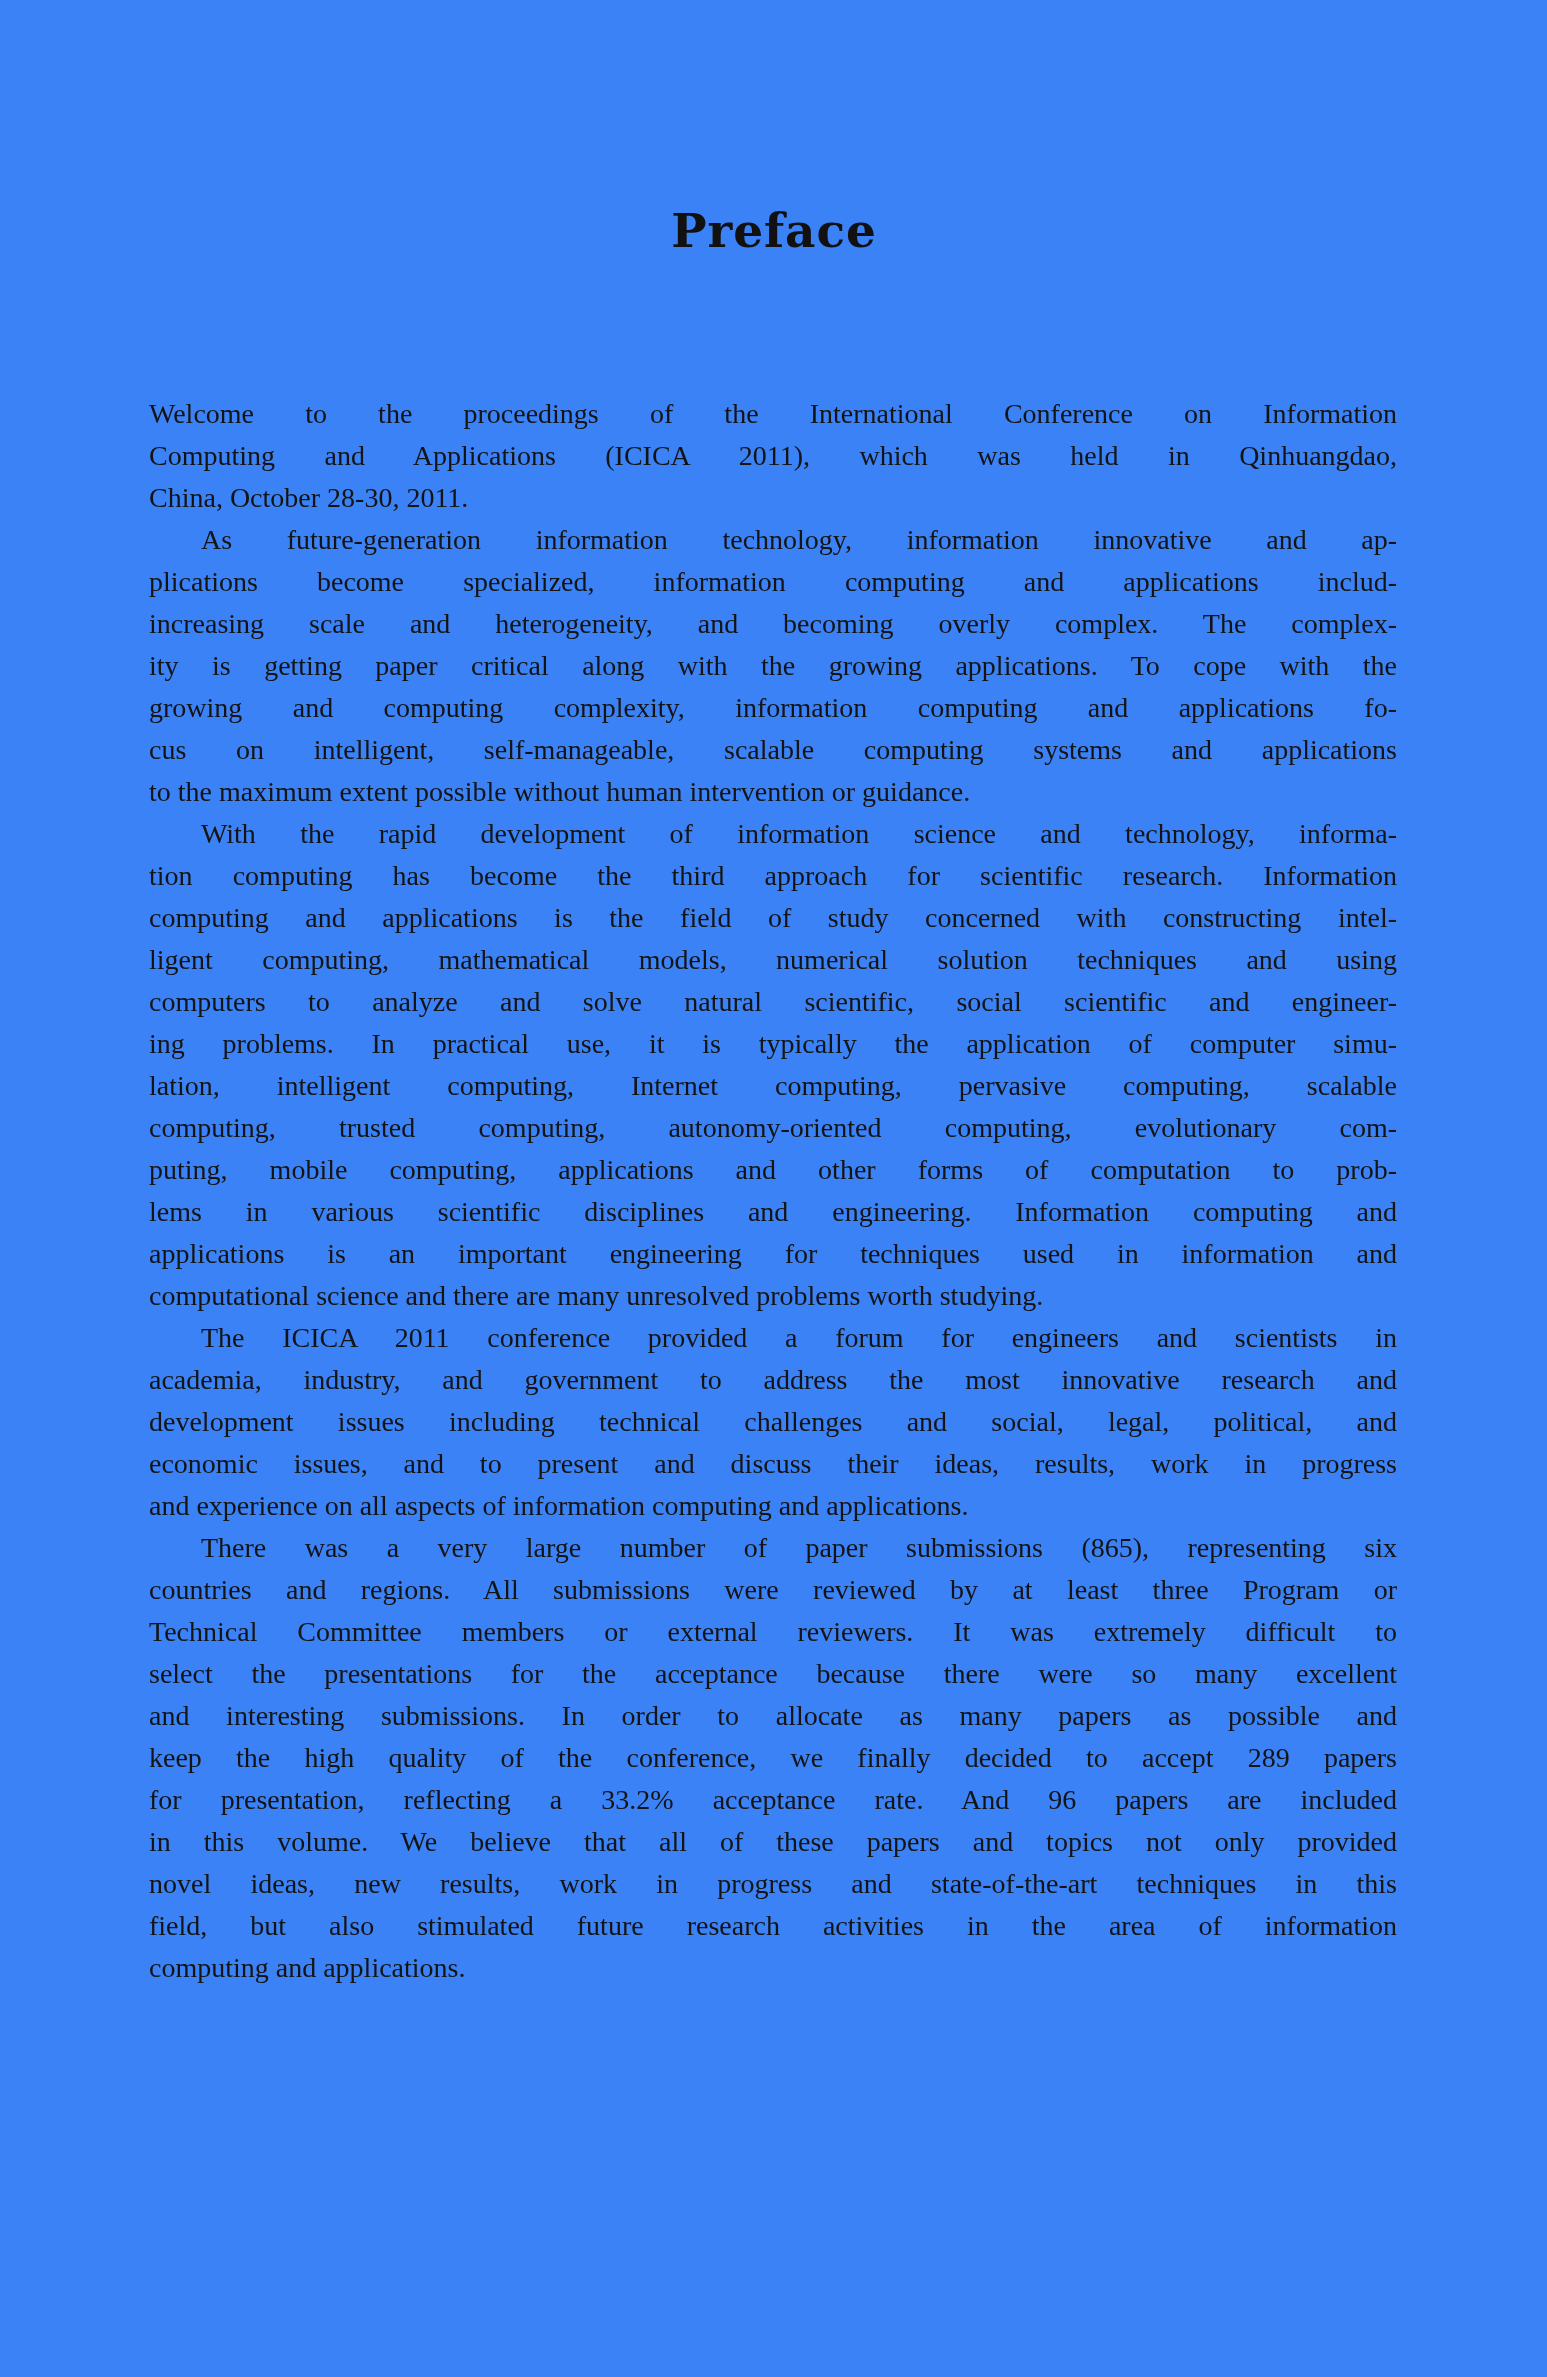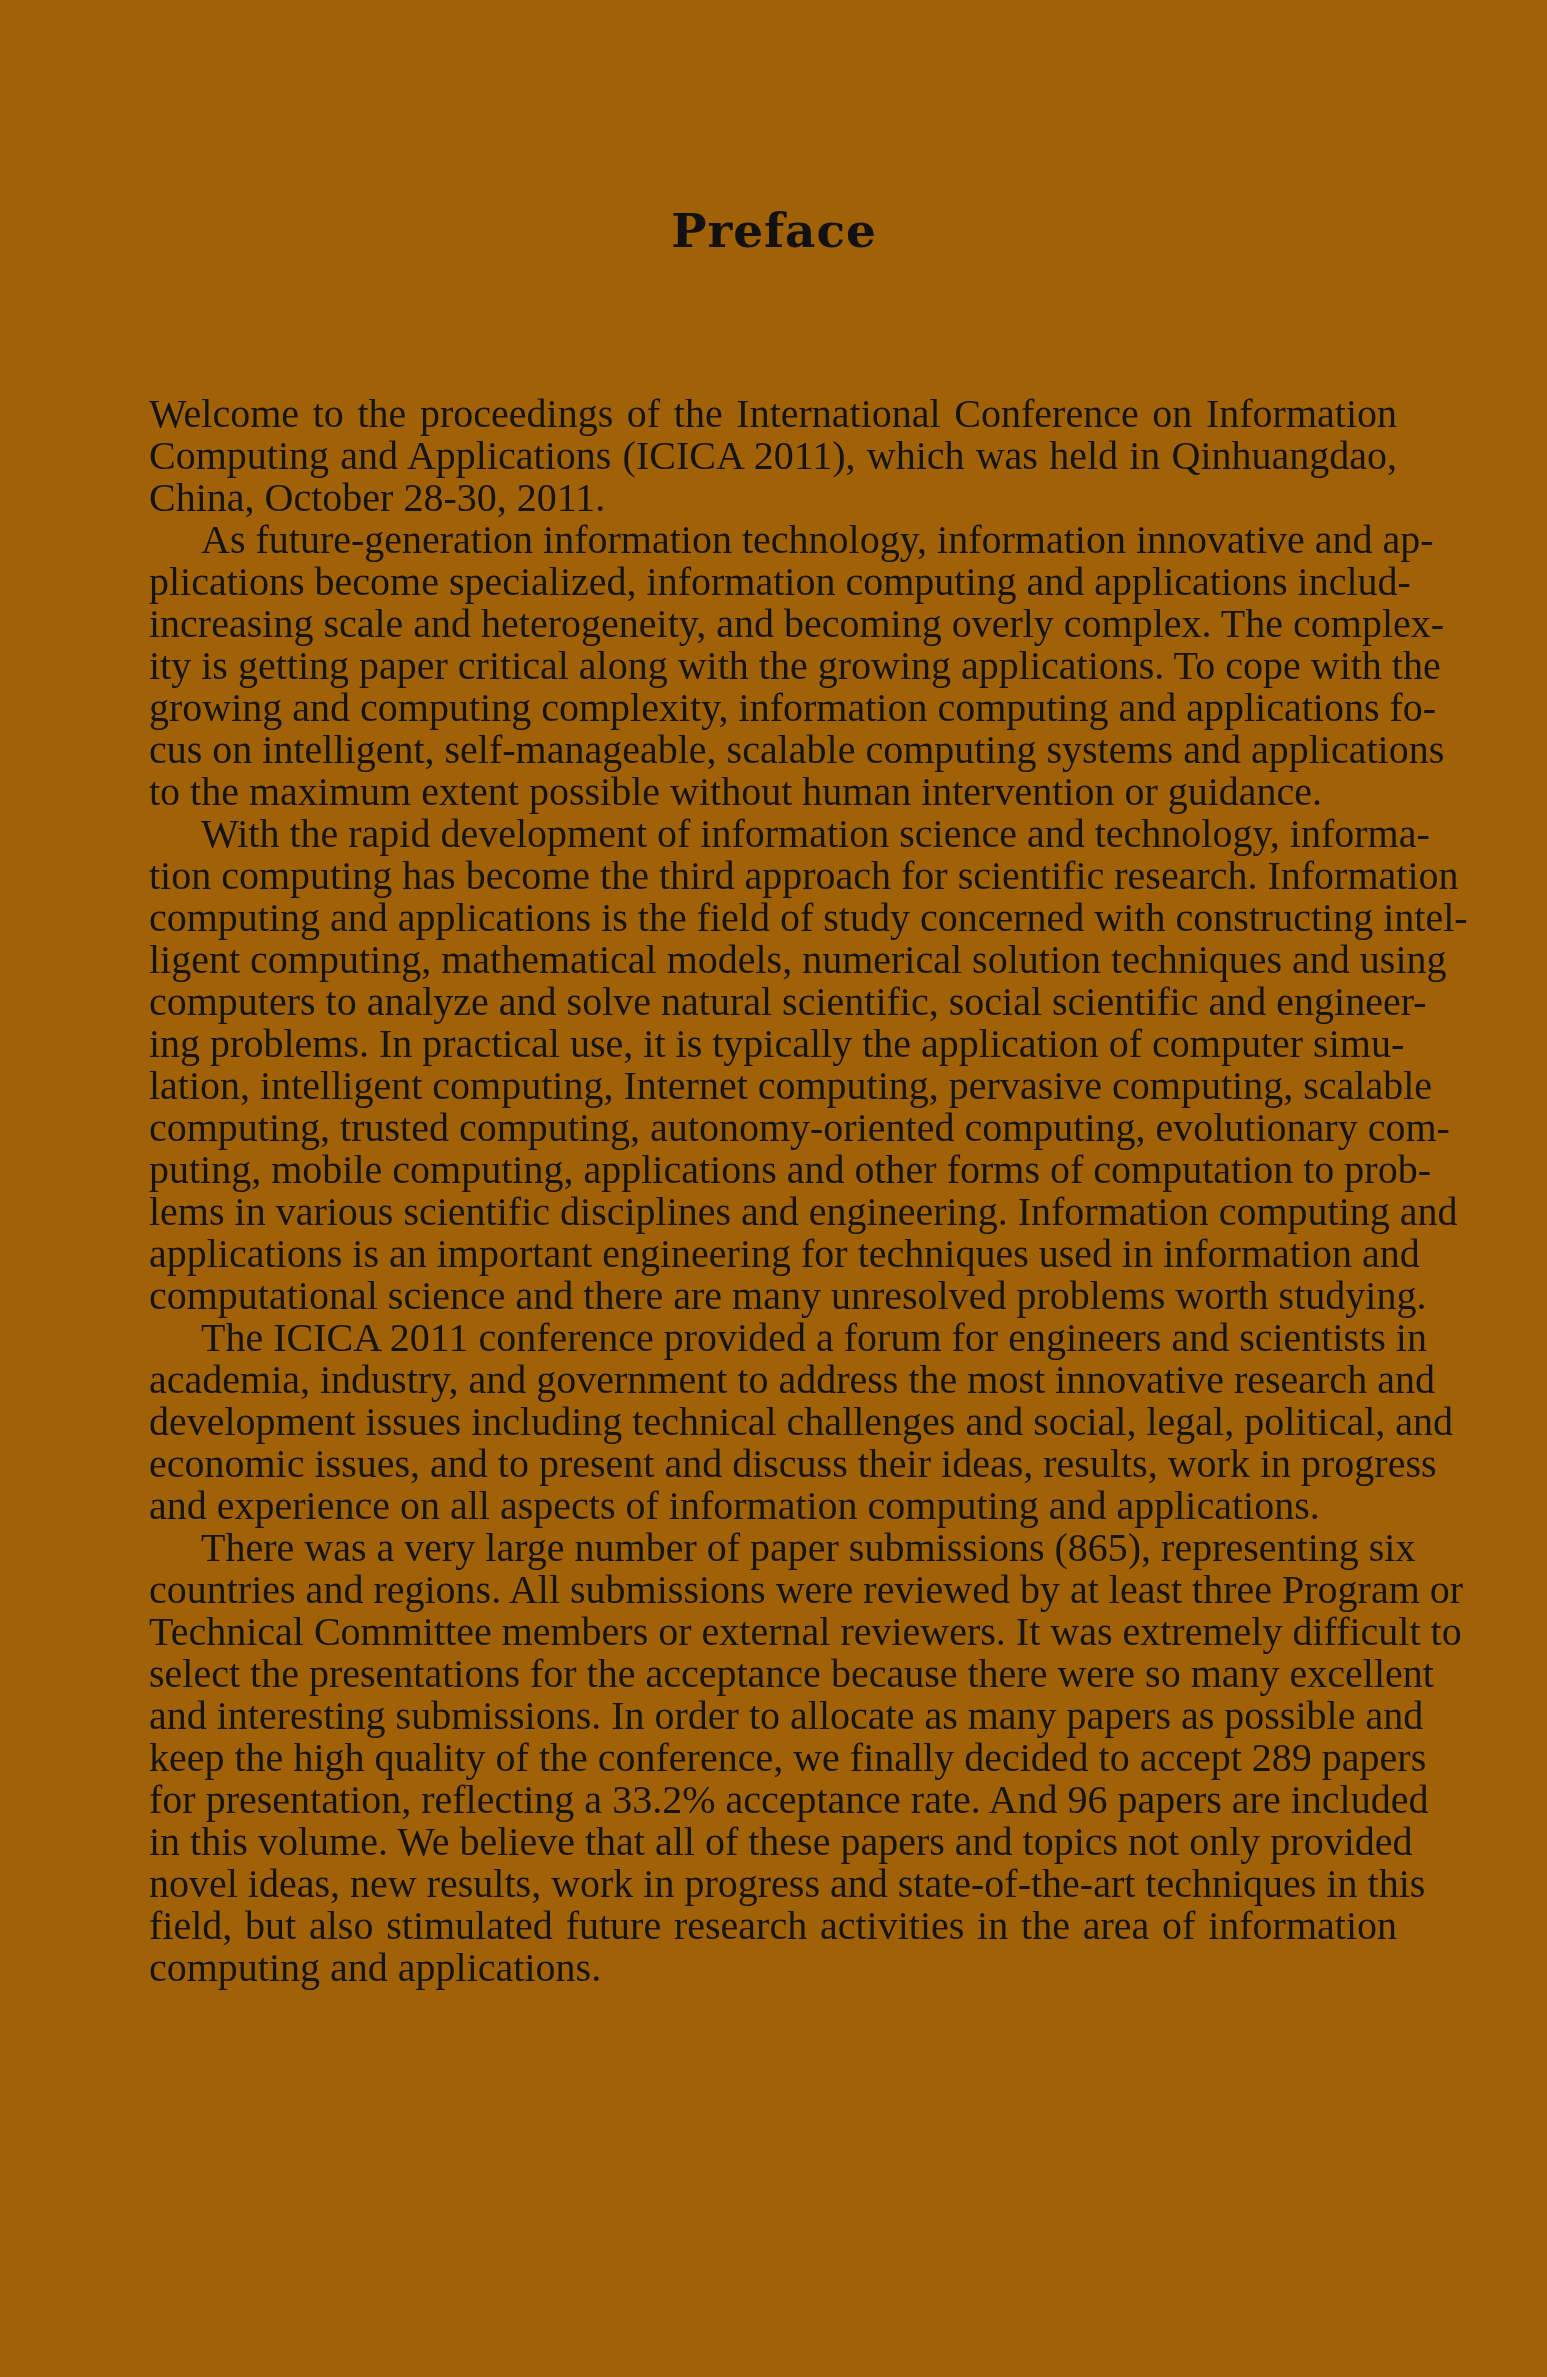--- a/index.html
+++ b/index.html
@@ -1,28 +1,28 @@
 <!DOCTYPE html>
 <html style="font-size:14px"><head>
 <meta charset="utf-8">
 <style>
   html, body { margin: 0; padding: 0; background: #ffffff; }
   body { width: 1548px; height: 2377px; position: relative; overflow: hidden; color: #111111; }
-  .page { position: absolute; left: 0; top: 0; width: 1548px; height: 2377px; background: #a16207; }
+  .page { position: absolute; left: 0; top: 0; width: 1548px; height: 2377px; background: #3b82f6; }
   .title {
     position: absolute; left: 0; width: 1548px; top: 169px;
     text-align: center;
     font-family: "DejaVu Serif", "Liberation Serif", serif;
     font-weight: bold; font-size: 47px; line-height: 61px;
     letter-spacing: 0.9px; color: #111111;
   }
   .body-text {
     position: absolute; left: 149px; top: 393px; width: 1248px;
     font-family: "Liberation Serif", serif;
-    font-size: 40px; line-height: 42px; color: #141414;
+    font-size: 28px; line-height: 42px; color: #141414;
   }
   .line {
     display: block; white-space: nowrap; height: 42px;
     text-align: justify; text-align-last: justify;
   }
   .line.last { text-align-last: left; }
   .line.indent { padding-left: 52px; }
 </style>
 </head>
 <body>

